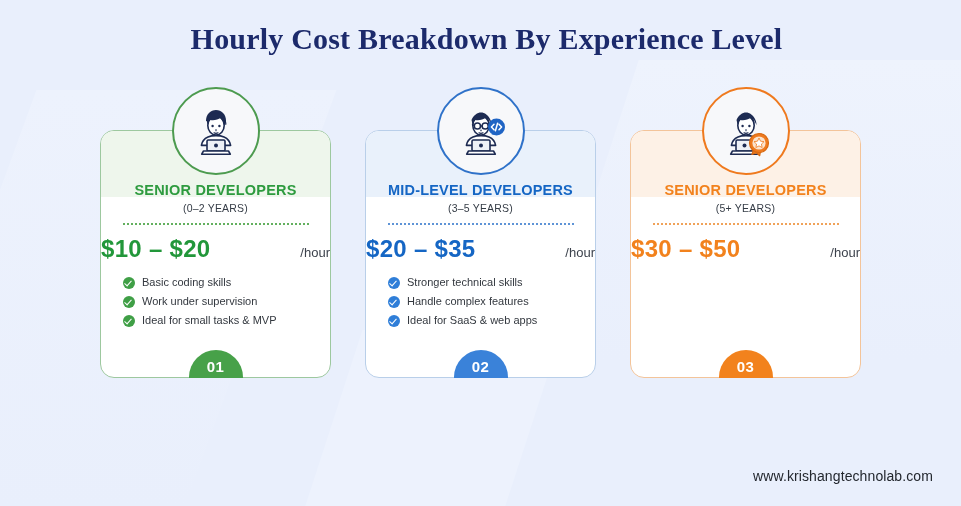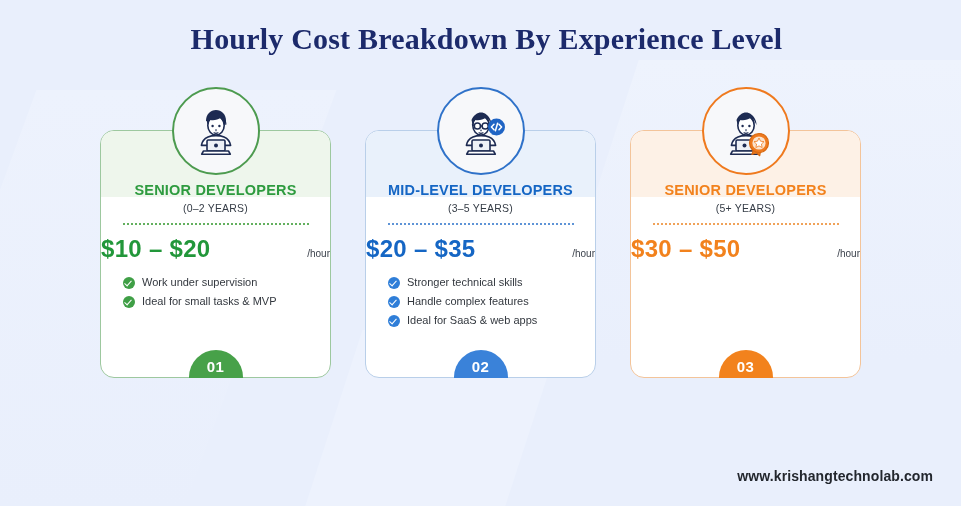--- a/index.html
+++ b/index.html
@@ -149,21 +149,21 @@
   }
   .price {
     font-size: 24px;
     font-weight: bold;
     letter-spacing: 0.3px;
   }
   .card.green  .price { color: #22973a; }
   .card.blue   .price { color: #1566c4; }
   .card.orange .price { color: #f2821d; }
   .per {
-    font-size: 10px;
+    font-size: 13px;
     color: #3c424c;
   }
 
   .feats {
     margin: 13px 0 0 0;
     padding: 0 0 0 22px;
     list-style: none;
     text-align: left;
   }
   .feat {
@@ -218,21 +218,21 @@
   }
   .card.green  .badge { background: #47a149; }
   .card.blue   .badge { background: #3a82d9; }
   .card.orange .badge { background: #f2821d; }
 
   .footer {
     position: absolute;
     right: 28px;
     bottom: 22px;
     font-size: 14px;
-    font-weight: bold;
+    font-weight: normal;
     color: #23272e;
     letter-spacing: 0.1px;
   }
 </style>
 </head>
 <body>
 
 <div class="page">
 
   <div class="wm wm-a"></div>
@@ -265,20 +265,24 @@
 
       <div class="card-body">
         <div class="role">SENIOR DEVELOPERS</div>
         <div class="years">(0–2 YEARS)</div>
         <div class="divider"></div>
         <div class="price-row">
           <span class="price">$10 – $20</span>
           <span class="per">/hour</span>
         </div>
         <ul class="feats">
+          <li class="feat">
+            <span class="check"></span>
+            <span class="feat-text">Basic coding skills</span>
+          </li>
           <li class="feat">
             <span class="check"></span>
             <span class="feat-text">Work under supervision</span>
           </li>
           <li class="feat">
             <span class="check"></span>
             <span class="feat-text">Ideal for small tasks &amp; MVP</span>
           </li>
         </ul>
       </div>

